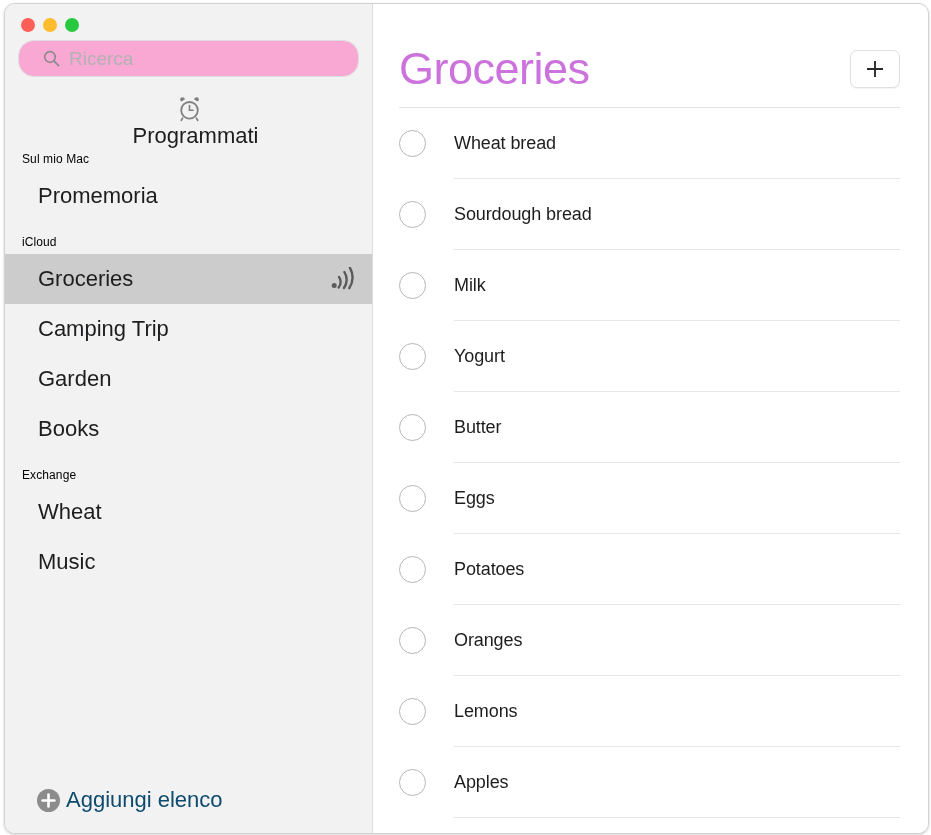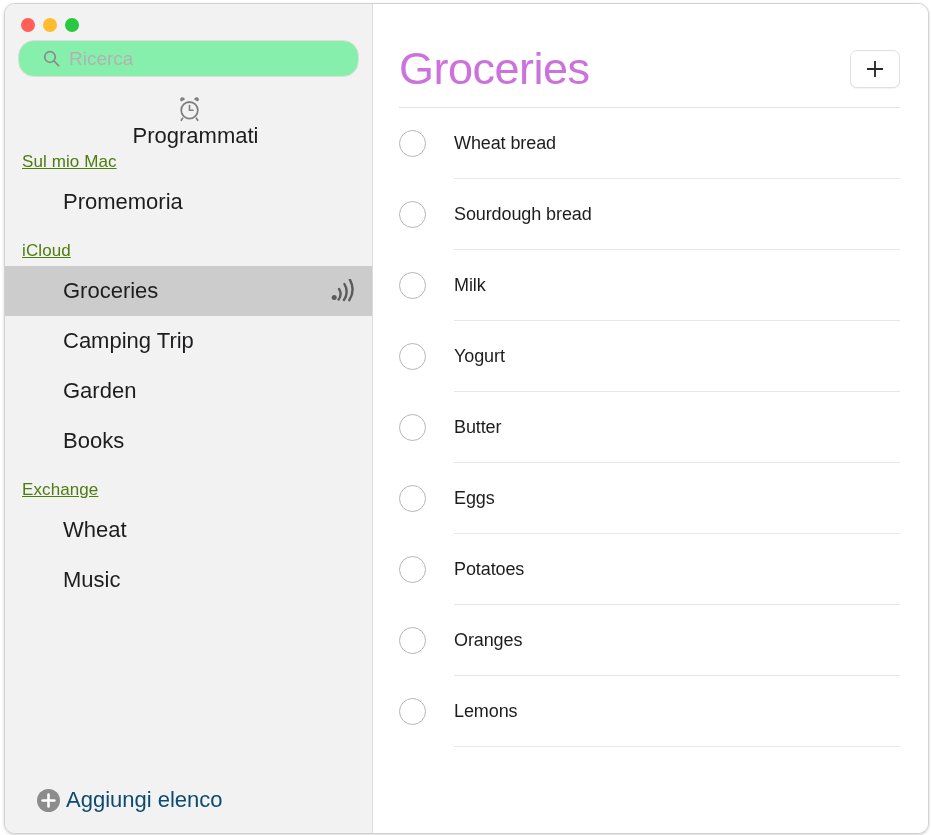--- a/index.html
+++ b/index.html
@@ -53,21 +53,21 @@
   }
   .tl-close  { background: #ff5f57; }
   .tl-min    { background: #febc2e; }
   .tl-max    { background: #28c840; }
 
   .search-wrap {
     padding: 10px 13px 0 13px;
   }
   .search-field {
     height: 37px;
-    background: #86efac;
+    background: #f9a8d4;
     border: 1px solid #dedede;
     border-radius: 16px;
     display: flex;
     align-items: center;
     padding: 0 24px;
     box-sizing: border-box;
   }
   .search-icon {
     width: 17px;
     height: 17px;
@@ -109,40 +109,39 @@
     flex: 0 0 27px;
     margin-right: 12px;
     display: block;
   }
   .smart-label {
     font-size: 22px;
     color: #1d1d1f;
   }
 
   .section-header {
-    font-size: 17px;
-    color: #4d7c0f;
+    font-size: 12px;
+    color: #000000;
     padding: 14px 0 5px 17px;
     letter-spacing: 0.1px;
-    text-decoration: underline;
   }
 
   .list-row {
     height: 50px;
     display: flex;
     align-items: center;
     padding: 0 14px 0 33px;
     box-sizing: border-box;
     font-size: 22px;
     color: #1d1d1f;
   }
   .list-row.selected {
     background: #cccccc;
   }
-  .list-row .row-label { flex: 1 1 auto; margin-left: 25px; }
+  .list-row .row-label { flex: 1 1 auto; }
   .shared-icon {
     width: 28px;
     height: 24px;
     flex: 0 0 28px;
     display: block;
   }
 
   .add-list-row {
     display: flex;
     align-items: center;
@@ -388,15 +387,19 @@
         <span class="task-text">Potatoes</span>
       </div>
       <div class="task-row">
         <span class="task-checkbox"></span>
         <span class="task-text">Oranges</span>
       </div>
       <div class="task-row">
         <span class="task-checkbox"></span>
         <span class="task-text">Lemons</span>
       </div>
+      <div class="task-row">
+        <span class="task-checkbox"></span>
+        <span class="task-text">Apples</span>
+      </div>
     </div>
   </div>
 </div>
 
 </body></html>

